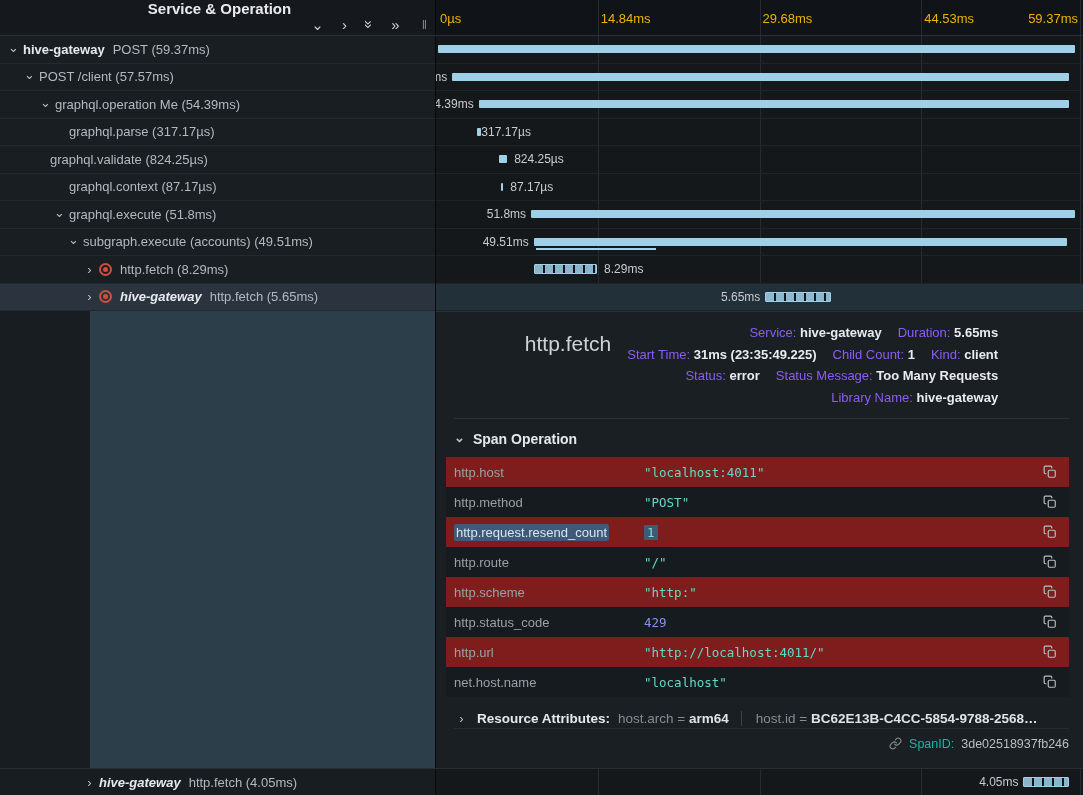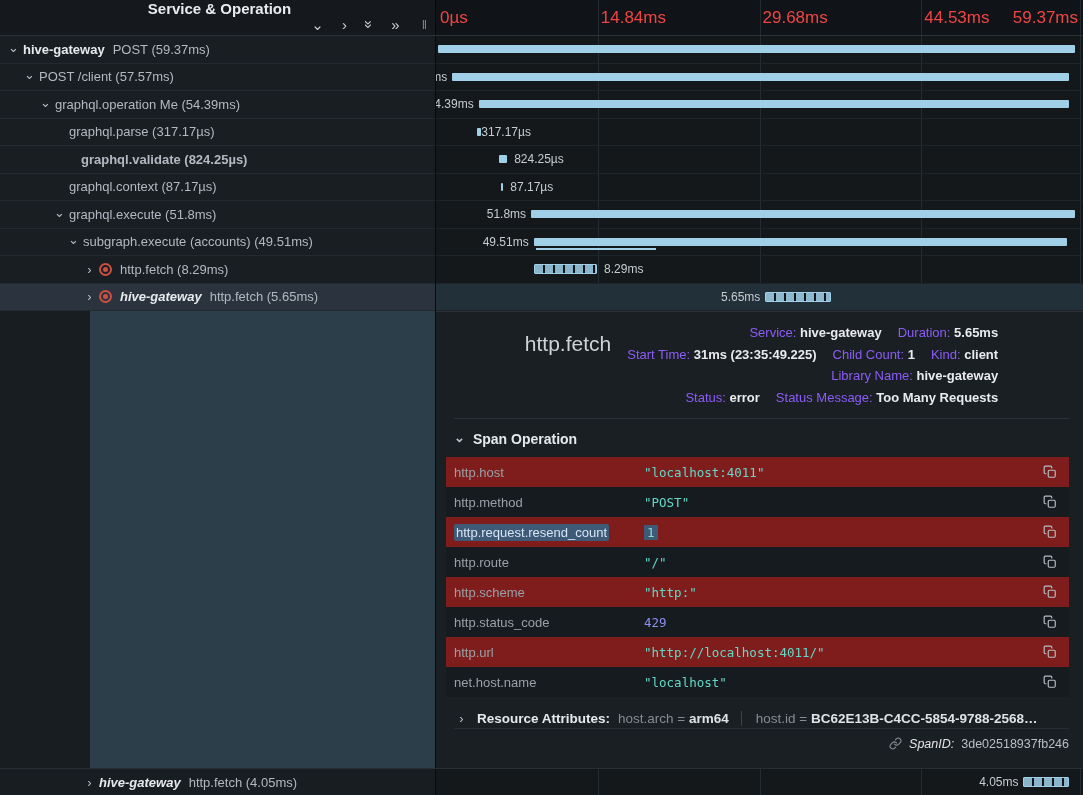--- a/index.html
+++ b/index.html
@@ -11,21 +11,21 @@
   .topbar { display:flex; height:36px; border-bottom:1px solid #2b3138; }
   .topbar-left { width:435px; background:#15191d; display:flex; align-items:center;
     padding:0 8px 0 12px;flex-direction:column; }
   .title { font-size:15px; font-weight:bold; color:#e9ebee; white-space:nowrap; }
   .hicons { margin-left:auto; display:flex; align-items:center; gap:18px;
     color:#ccd1d6; font-size:15px; }
   .hicon { cursor:pointer; line-height:1; display:inline-block; }
   .hicon.rot90 { transform:rotate(90deg); }
   .hicon.handle { color:#7e858c; font-size:13px; margin-left:4px; cursor:col-resize; }
   .topbar-ruler { position:relative; flex:1; background:#101418; border-left:1px solid #07090b; }
-  .tick { position:absolute; top:50%; transform:translateY(-50%); font-size:17px; color:#ef4444; white-space:nowrap; }
+  .tick { position:absolute; top:50%; transform:translateY(-50%); font-size:13px; color:#eab308; white-space:nowrap; }
   .gridline { position:absolute; top:0; bottom:0; width:1px; background:#242b32; }
 
   
   .content { display:flex; height:732px; }
   .left-col { width:435px; background:#181d22; display:flex; flex-direction:column; }
   .tree-rows { height:275px; position:relative; box-shadow:inset 3px 0 0 #0c0f12; }
   .tree-row { height:27.5px; border-bottom:1px solid #232931; display:flex; align-items:center;
     font-size:13px; background:#191e23; cursor:pointer; white-space:nowrap; overflow:hidden; }
   .tree-row.selected { background:#2b343e; }
   .tree-row.flat { border-bottom:none; background:transparent; height:100%; }
@@ -81,21 +81,21 @@
   .resource-row { display:flex; align-items:center; gap:8px; margin:14px 0 0 8px;
     font-size:13.5px; cursor:pointer; }
   .res-header { font-weight:bold; color:#e6e9ec; white-space:nowrap; }
   .res-items { display:flex; align-items:center; }
   .res-item { color:#858c93; white-space:nowrap; }
   .res-item .rv { color:#dfe3e7; font-weight:bold; }
   .res-item + .res-item { border-left:1px solid #3a414a; padding-left:14px; margin-left:12px; }
   .spanid-row { margin-top:auto; border-top:1px solid #262c32; height:30px; display:flex;
     align-items:center; justify-content:flex-end; gap:7px; font-size:12.5px; margin-left:8px; }
   .linkicon { color:#878e94; display:flex; align-items:center; cursor:pointer; }
-  .sid-label { color:#e5e5e5;font-style:italic; }
+  .sid-label { color:#14b8a6; }
   .sid-value { color:#b9bfc5; }
 
   
   .bottom-strip { height:27px; display:flex; border-top:1px solid #272e34; }
   .bottom-left { width:435px; background:#181d22; position:relative; overflow:hidden; }
   .bottom-right { flex:1; position:relative; border-left:1px solid #07090b;
     background:#14181b; overflow:hidden; }
 </style>
 </head>
 <body>
@@ -139,21 +139,21 @@
             <span class="op">POST /client (57.57ms)</span>
           </div>
           <div class="tree-row" style="padding-left: 38px;">
             <span class="chev down">⌄</span>
             <span class="op">graphql.operation Me (54.39ms)</span>
           </div>
           <div class="tree-row" style="padding-left: 52px;">
             <span class="chev-sp"></span>
             <span class="op">graphql.parse (317.17µs)</span>
           </div>
-          <div class="tree-row" style="padding-left: 64px; font-weight: bold;">
+          <div class="tree-row" style="padding-left: 33px;">
             <span class="chev-sp"></span>
             <span class="op">graphql.validate (824.25µs)</span>
           </div>
           <div class="tree-row" style="padding-left: 52px;">
             <span class="chev-sp"></span>
             <span class="op">graphql.context (87.17µs)</span>
           </div>
           <div class="tree-row" style="padding-left: 52px;">
             <span class="chev down">⌄</span>
             <span class="op">graphql.execute (51.8ms)</span>
@@ -223,22 +223,22 @@
             <span class="bar-label" style="right: 49.1%; margin-right: 5px;">5.65ms</span>
           </div>
         </div>
 
       <div class="detail-panel">
         <div class="detail-head">
           <div class="detail-title">http.fetch</div>
           <div class="detail-meta">
               <div class="meta-line"><span class="meta-item"><span class="meta-label">Service: </span><span class="meta-value">hive-gateway</span></span><span class="meta-item"><span class="meta-label">Duration: </span><span class="meta-value">5.65ms</span></span></div>
               <div class="meta-line"><span class="meta-item"><span class="meta-label">Start Time: </span><span class="meta-value">31ms (23:35:49.225)</span></span><span class="meta-item"><span class="meta-label">Child Count: </span><span class="meta-value">1</span></span><span class="meta-item"><span class="meta-label">Kind: </span><span class="meta-value">client</span></span></div>
+              <div class="meta-line"><span class="meta-item"><span class="meta-label">Status: </span><span class="meta-value">error</span></span><span class="meta-item"><span class="meta-label">Status Message: </span><span class="meta-value">Too Many Requests</span></span></div>
               <div class="meta-line"><span class="meta-item"><span class="meta-label">Library Name: </span><span class="meta-value">hive-gateway</span></span></div>
-              <div class="meta-line"><span class="meta-item"><span class="meta-label">Status: </span><span class="meta-value">error</span></span><span class="meta-item"><span class="meta-label">Status Message: </span><span class="meta-value">Too Many Requests</span></span></div>
             </div>
         </div>
         <div class="divider"></div>
         <div class="section-header">
           <span class="chev down">⌄</span>
           <span>Span Operation</span>
         </div>
         <div class="attr-table">
             <div class="attr-row light">
               <span class="attr-key">http.host</span>

